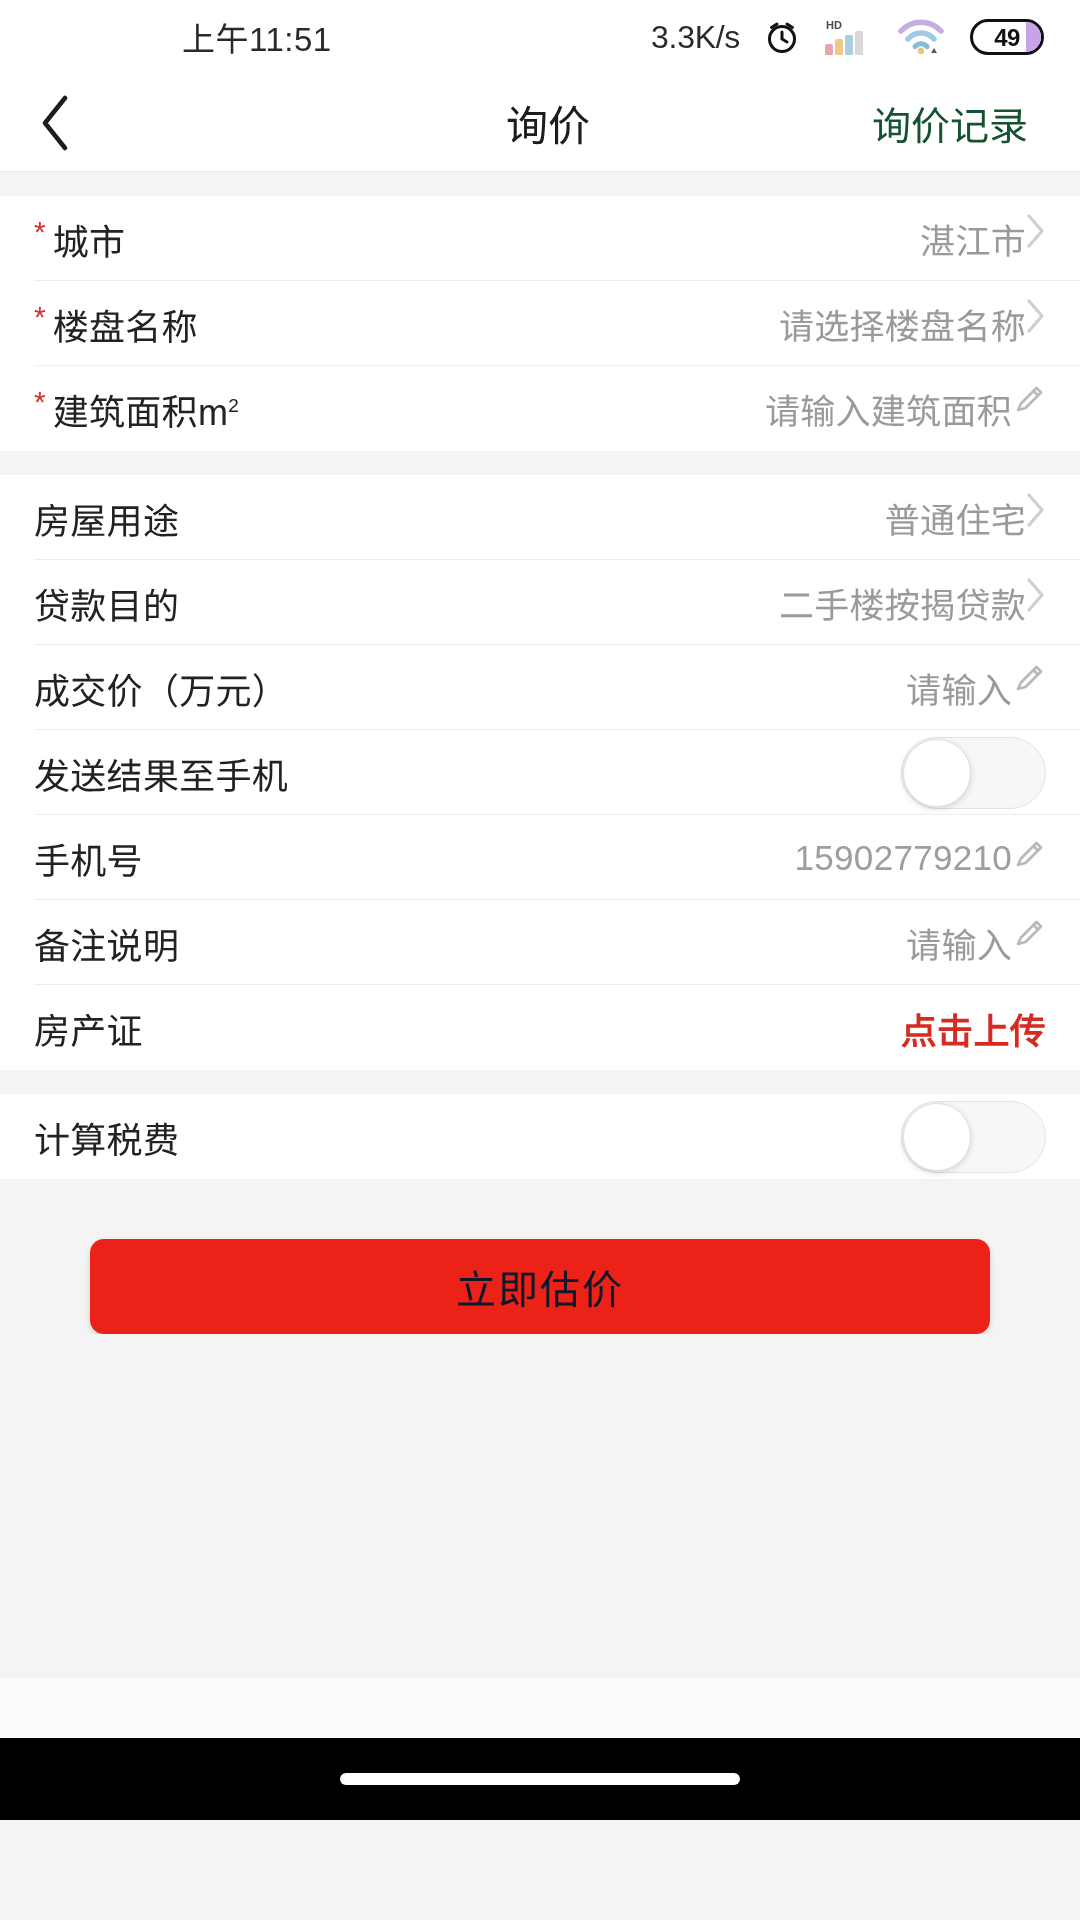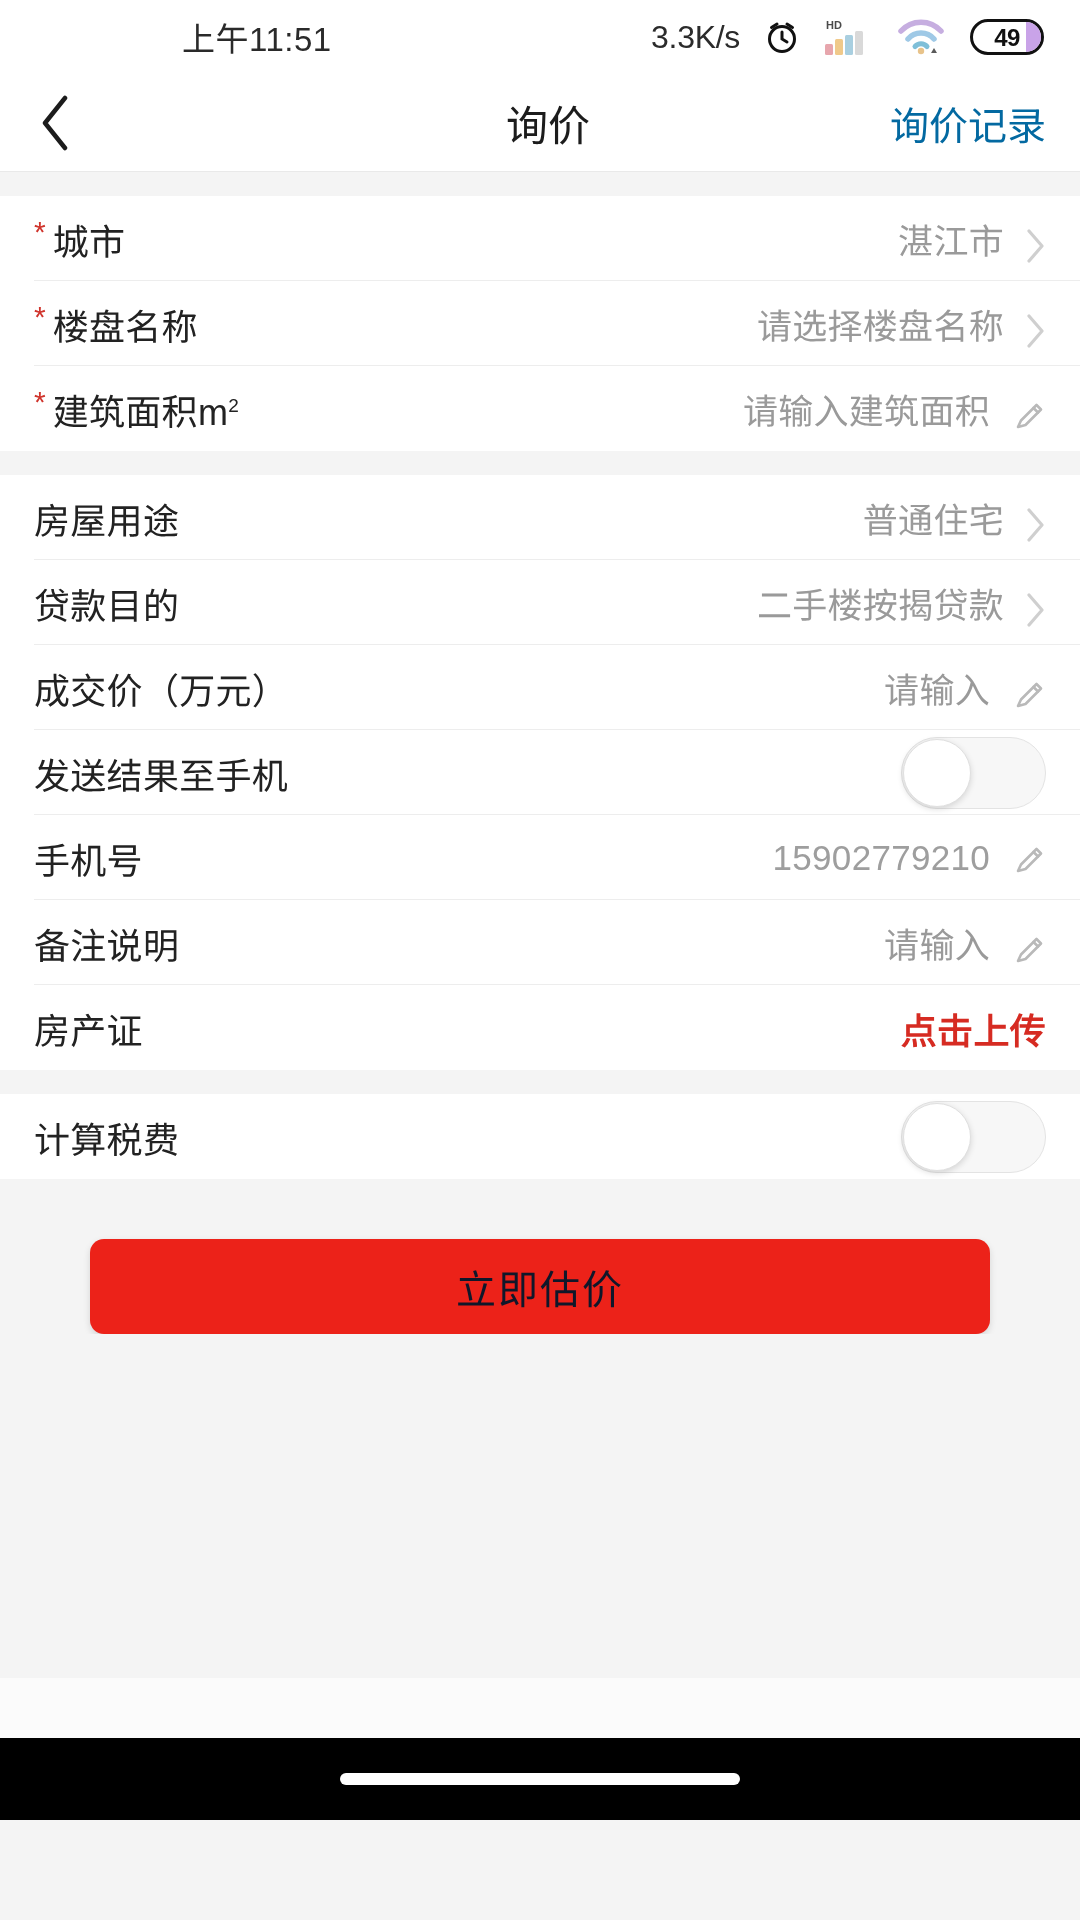--- a/index.html
+++ b/index.html
@@ -100,23 +100,23 @@
     position:absolute;
     left:16px; right:0;
     text-align:center;
     font-size:42px;
     color:#1c1c1c;
     font-weight:400;
     pointer-events:none;
   }
   .nav-action {
     margin-left:auto;
-    padding-right:34px;
+    padding-right:52px;
     font-size:39px;
-    color:#0369a1;
+    color:#14532d;
     cursor:pointer;
     white-space:nowrap;
   }
 
   
   .content {
     flex:1;
     background:#f4f4f4;
     overflow:hidden;
     display:flex;
@@ -159,22 +159,22 @@
     letter-spacing:0.3px;
   }
   .row-label sup {
     font-size:19px;
     vertical-align:super;
     line-height:0;
   }
   .row-right {
     margin-left:auto;
     display:flex;
-    align-items:flex-end;
-    gap:22px;
+    align-items:flex-start;
+    gap:0;
   }
   .row-value {
     font-size:35px;
     color:#9a9a9a;
     white-space:nowrap;
     letter-spacing:0.3px;
   }
   .row-value.filled { color:#9e9e9e; }
   .row-value.accent { color:#d62b22; font-weight:600; font-size:36px; }
 

